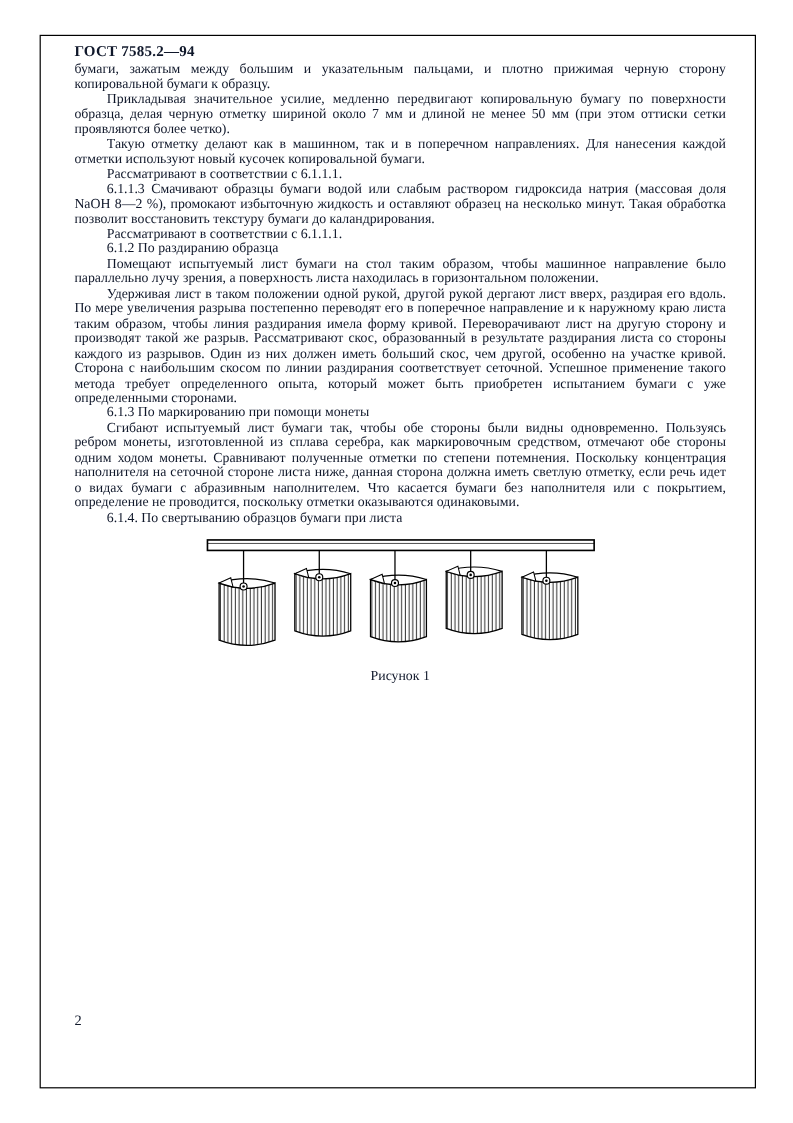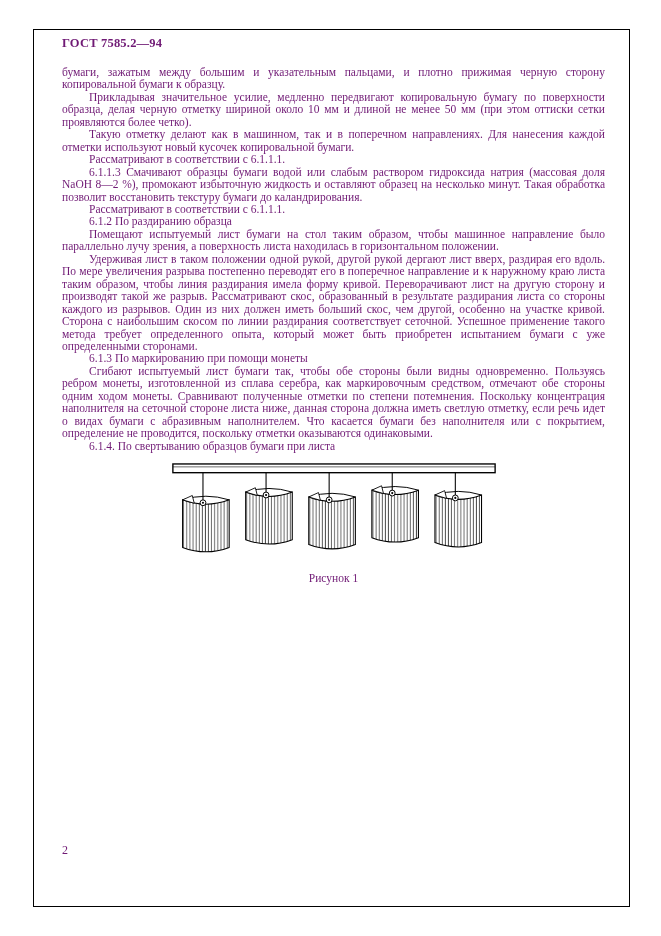--- a/index.html
+++ b/index.html
@@ -2,21 +2,21 @@
 <html><head>
 <meta charset="utf-8">
 <style>
   html, body { margin: 0; padding: 0; background: #ffffff; }
   .page {
     position: relative;
     width: 661px;
     height: 936px;
     background: #ffffff;
     font-family: "Liberation Serif", "DejaVu Serif", serif;
-    color: #701a75;
+    color: #0f172a;
     overflow: hidden;
   }
   .frame {
     position: absolute;
     left: 33px;
     top: 29px;
     width: 597px;
     height: 878px;
     border: 1px solid #000;
     box-sizing: border-box;
@@ -27,21 +27,21 @@
     left: 62px;
     top: 36px;
     width: 543px;
   }
   .doc-header {
     font-weight: bold;
     font-size: 12.5px;
     letter-spacing: 0.2px;
   }
   .body-text {
-    margin-top: 15px;
+    margin-top: 1px;
     font-size: 11.5px;
     line-height: 12.45px;
     text-align: justify;
   }
   .body-text p { margin: 0; text-indent: 27px; }
   .body-text p.noindent { text-indent: 0; }
   .figure {
     margin: 9px auto 0 auto;
     width: 340px;
     text-align: center;
@@ -63,21 +63,21 @@
 <body>
 
 <div class="page">
   <div class="frame"></div>
 
   <div class="content">
     <div class="doc-header">ГОСТ 7585.2—94</div>
 
     <div class="body-text">
       <p class="noindent">бумаги, зажатым между большим и указательным пальцами, и плотно прижимая черную сторону копировальной бумаги к образцу.</p>
-      <p>Прикладывая значительное усилие, медленно передвигают копировальную бумагу по поверхности образца, делая черную отметку шириной около 10 мм и длиной не менее 50 мм (при этом оттиски сетки проявляются более четко).</p>
+      <p>Прикладывая значительное усилие, медленно передвигают копировальную бумагу по поверхности образца, делая черную отметку шириной около 7 мм и длиной не менее 50 мм (при этом оттиски сетки проявляются более четко).</p>
       <p>Такую отметку делают как в машинном, так и в поперечном направлениях. Для нанесения каждой отметки используют новый кусочек копировальной бумаги.</p>
       <p>Рассматривают в соответствии с 6.1.1.1.</p>
       <p>6.1.1.3 Смачивают образцы бумаги водой или слабым раствором гидроксида натрия (массовая доля NaOH 8—2 %), промокают избыточную жидкость и оставляют образец на несколько минут. Такая обработка позволит восстановить текстуру бумаги до каландрирования.</p>
       <p>Рассматривают в соответствии с 6.1.1.1.</p>
       <p>6.1.2 По раздиранию образца</p>
       <p>Помещают испытуемый лист бумаги на стол таким образом, чтобы машинное направление было параллельно лучу зрения, а поверхность листа находилась в горизонтальном положении.</p>
       <p>Удерживая лист в таком положении одной рукой, другой рукой дергают лист вверх, раздирая его вдоль. По мере увеличения разрыва постепенно переводят его в поперечное направление и к наружному краю листа таким образом, чтобы линия раздирания имела форму кривой. Переворачивают лист на другую сторону и производят такой же разрыв. Рассматривают скос, образованный в результате раздирания листа со стороны каждого из разрывов. Один из них должен иметь больший скос, чем другой, особенно на участке кривой. Сторона с наибольшим скосом по линии раздирания соответствует сеточной. Успешное применение такого метода требует определенного опыта, который может быть приобретен испытанием бумаги с уже определенными сторонами.</p>
       <p>6.1.3 По маркированию при помощи монеты</p>
       <p>Сгибают испытуемый лист бумаги так, чтобы обе стороны были видны одновременно. Пользуясь ребром монеты, изготовленной из сплава серебра, как маркировочным средством, отмечают обе стороны одним ходом монеты. Сравнивают полученные отметки по степени потемнения. Поскольку концентрация наполнителя на сеточной стороне листа ниже, данная сторона должна иметь светлую отметку, если речь идет о видах бумаги с абразивным наполнителем. Что касается бумаги без наполнителя или с покрытием, определение не проводится, поскольку отметки оказываются одинаковыми.</p>
       <p>6.1.4. По свертыванию образцов бумаги при листа</p>

